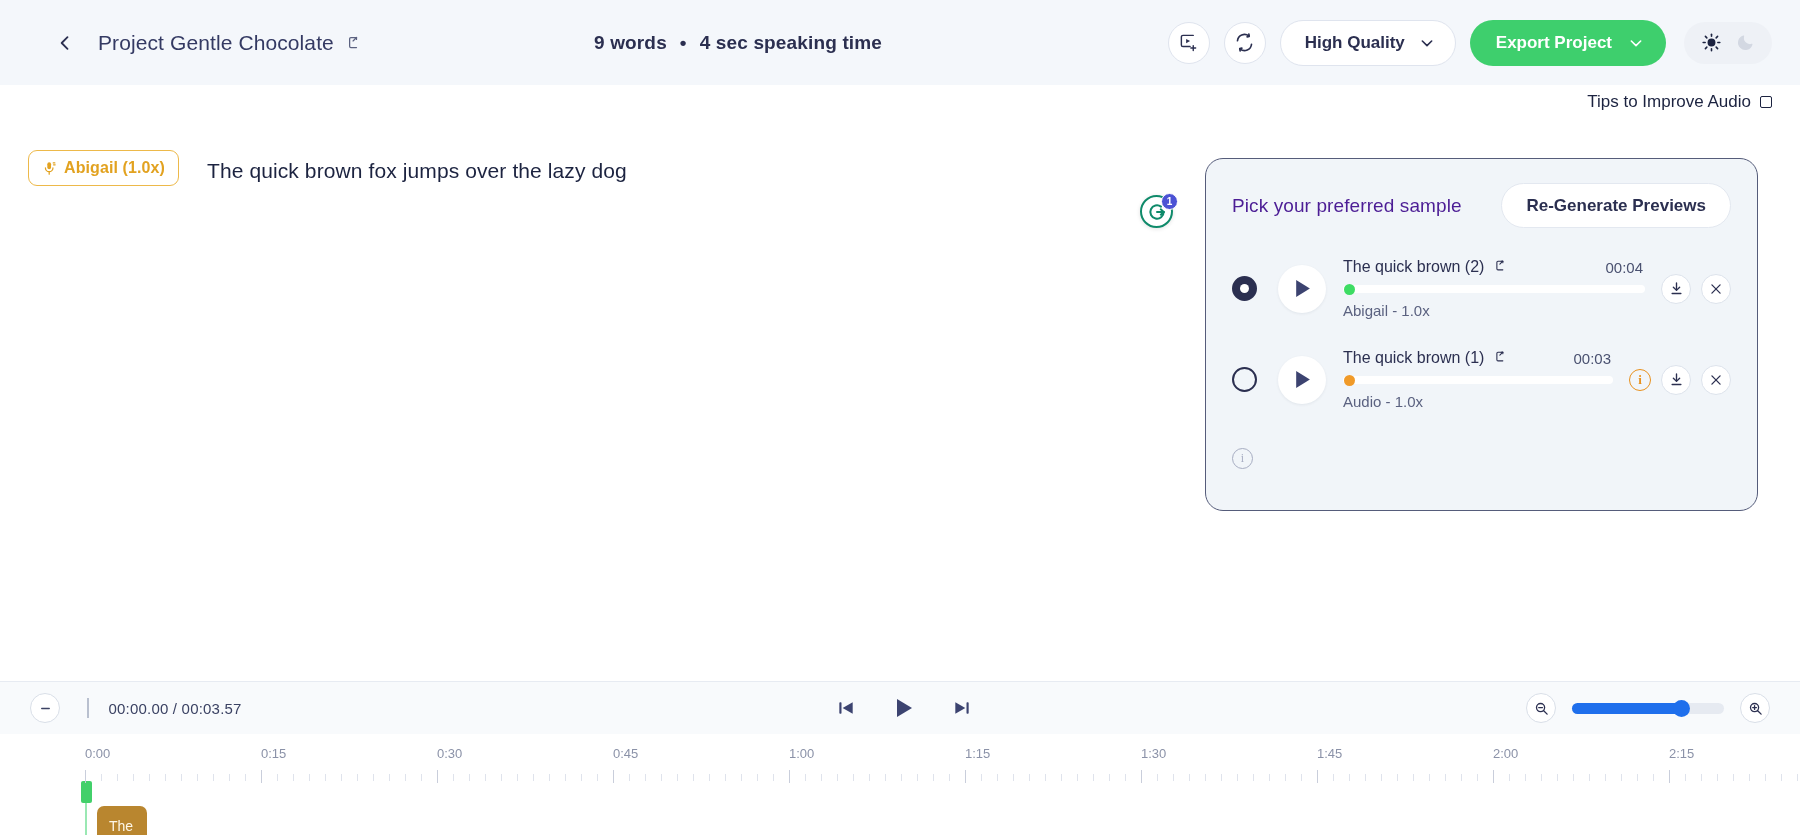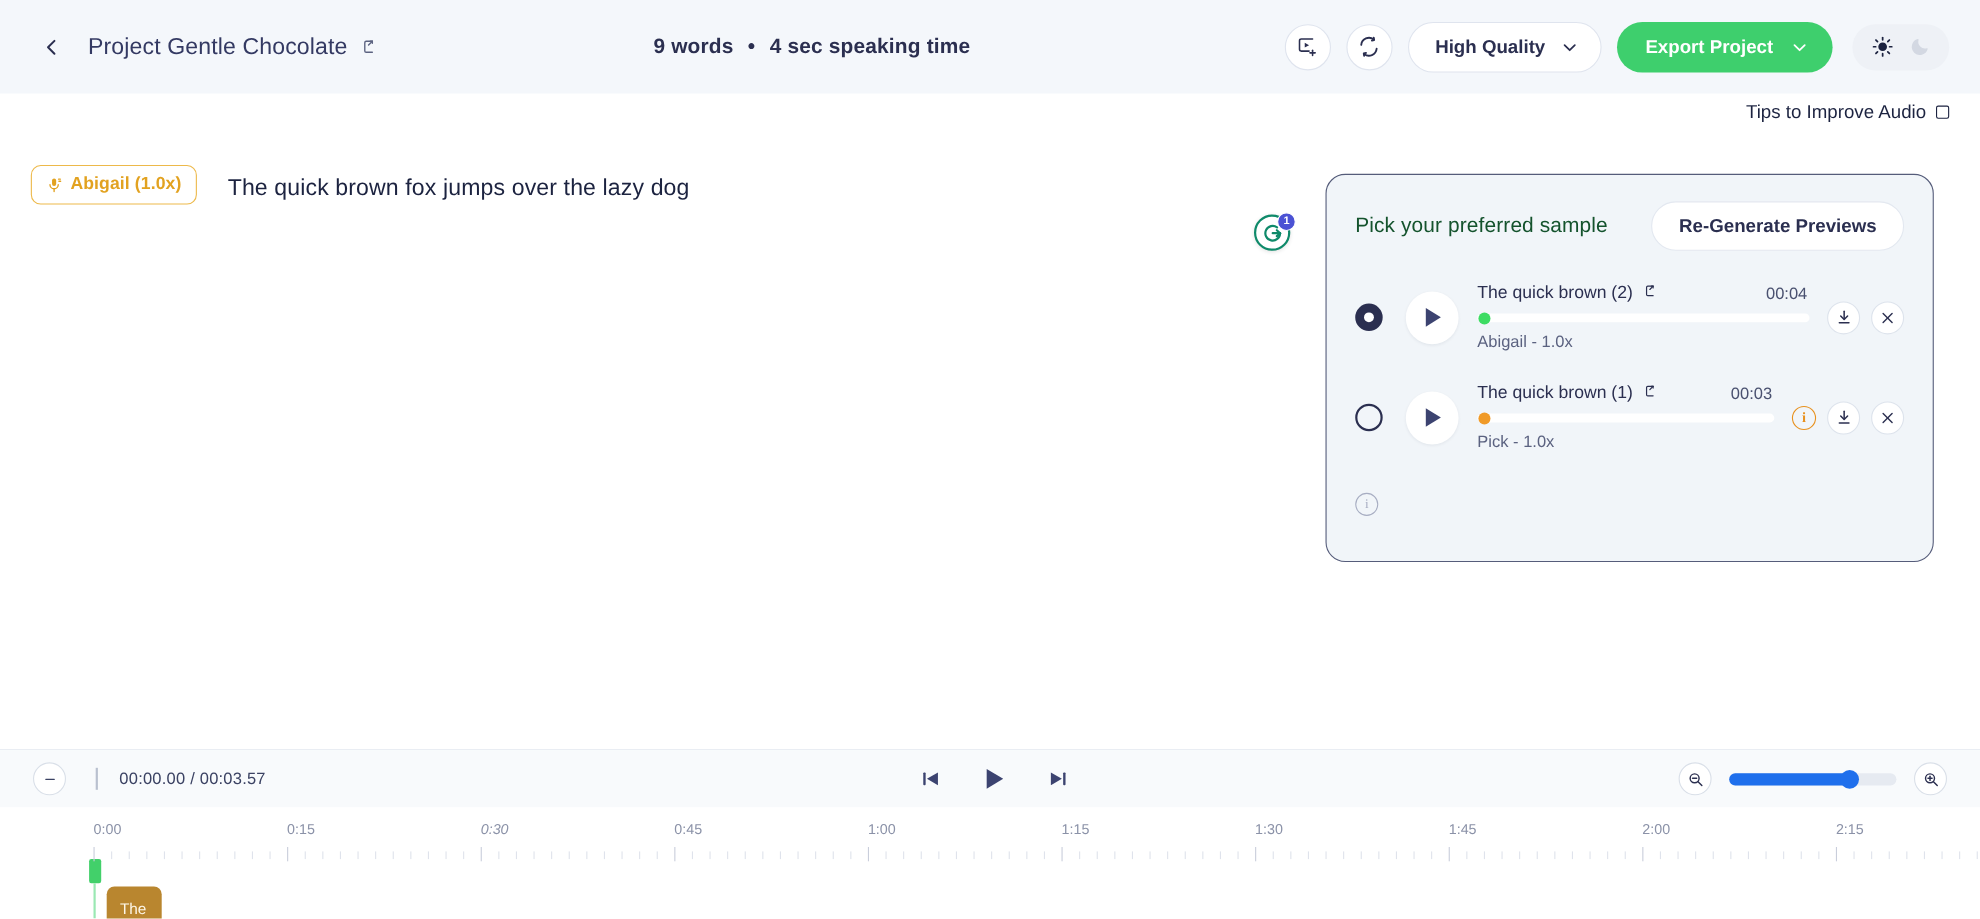--- a/index.html
+++ b/index.html
@@ -11,21 +11,21 @@
     overflow: hidden;
   }
   .app { position: relative; width: 1800px; height: 835px; background:#fff; }
 
   
   .header {
     position: absolute; top:0; left:0; width:1800px; height:85px;
     background:#f4f7fb;
     display:flex; align-items:center;
   }
-  .hdr-left { display:flex; align-items:center; gap:20px; padding-left:34px; }
+  .hdr-left { display:flex; align-items:center; gap:20px; padding-left:52px; }
   .back-btn {
     width:26px; height:26px; display:flex; align-items:center; justify-content:center;
     cursor:pointer;
   }
   .back-btn svg { display:block; }
   .proj-title {
     font-size:21px; font-weight:400; color:#343a63; letter-spacing:.1px;
     white-space:nowrap;
   }
   .edit-pencil { display:inline-flex; margin-left:10px; vertical-align:middle; cursor:pointer; }
@@ -98,21 +98,21 @@
     display:flex; align-items:center; justify-content:center; border:1.5px solid #fff;
   }
 
   
   .panel {
     position:absolute; left:1205px; top:158px; width:553px; height:353px;
     background:#f1f5f9; border:1.4px solid #555c7a; border-radius:18px;
     padding:24px 26px 0 26px;
   }
   .panel-head { display:flex; align-items:center; justify-content:space-between; }
-  .panel-title { font-size:19px; color:#14532d; font-weight:400; letter-spacing:.1px; }
+  .panel-title { font-size:19px; color:#4c1d95; font-weight:400; letter-spacing:.1px; }
   .regen-btn {
     height:45px; border-radius:23px; background:#fff; border:1px solid #e3e8f0;
     display:flex; align-items:center; padding:0 24px;
     font-size:17px; font-weight:700; color:#2b2f50; cursor:pointer; white-space:nowrap;
   }
 
   .sample-row { display:flex; align-items:center; margin-top:30px; }
   .radio {
     width:25px; height:25px; border-radius:50%; border:2px solid #2b2f50;
     display:flex; align-items:center; justify-content:center; cursor:pointer; flex:none;
@@ -383,21 +383,21 @@
                   <path d="M14.5 9.5 20 4"></path>
                   <path d="M17 4h3v3"></path>
                 </svg>
             </span>
           </span>
           <span class="sample-dur">00:03</span>
         </div>
         <div class="track-bar">
           <span class="track-dot" style="background:#f09a28"></span>
         </div>
-        <div class="sample-sub">Pick - 1.0x</div>
+        <div class="sample-sub">Audio - 1.0x</div>
       </div>
       <div class="row-actions">
         <div class="warn-icon">i</div>
         <div class="act-circle">
           <svg width="15" height="15" viewBox="0 0 24 24" fill="none" stroke="#2b2f50" stroke-width="2.2" stroke-linecap="round" stroke-linejoin="round">
               <line x1="12" y1="3" x2="12" y2="14"></line>
               <polyline points="7 10 12 15 17 10"></polyline>
               <line x1="5" y1="20" x2="19" y2="20"></line>
             </svg>
         </div>
@@ -492,21 +492,21 @@
         <div class="tick-minor" style="left: 192px;"></div>
         <div class="tick-minor" style="left: 208px;"></div>
         <div class="tick-minor" style="left: 224px;"></div>
         <div class="tick-minor" style="left: 240px;"></div>
         <div class="tick-minor" style="left: 256px;"></div>
         <div class="tick-minor" style="left: 272px;"></div>
         <div class="tick-minor" style="left: 288px;"></div>
         <div class="tick-minor" style="left: 304px;"></div>
         <div class="tick-minor" style="left: 320px;"></div>
         <div class="tick-minor" style="left: 336px;"></div>
-        <div class="tick-label" style="left: 352px; font-style: italic;">0:30</div>
+        <div class="tick-label" style="left: 352px;">0:30</div>
         <div class="tick-major" style="left: 352px;"></div>
         <div class="tick-minor" style="left: 368px;"></div>
         <div class="tick-minor" style="left: 384px;"></div>
         <div class="tick-minor" style="left: 400px;"></div>
         <div class="tick-minor" style="left: 416px;"></div>
         <div class="tick-minor" style="left: 432px;"></div>
         <div class="tick-minor" style="left: 448px;"></div>
         <div class="tick-minor" style="left: 464px;"></div>
         <div class="tick-minor" style="left: 480px;"></div>
         <div class="tick-minor" style="left: 496px;"></div>

